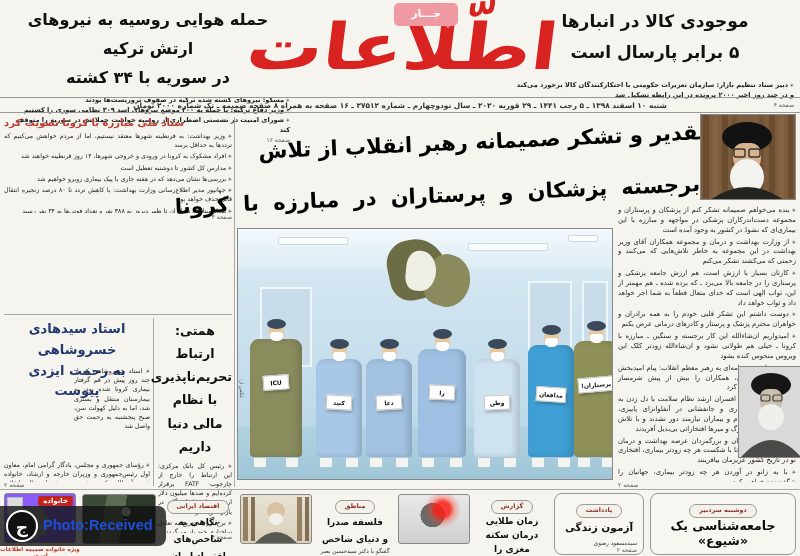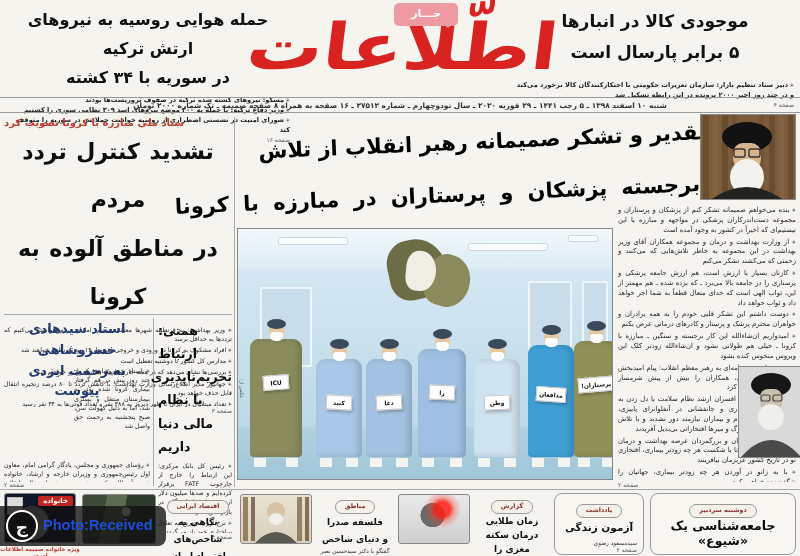--- a/index.html
+++ b/index.html
@@ -43,21 +43,21 @@
   .p-body{height:98px;border-radius:9px 9px 4px 4px;margin-top:-2px;box-shadow:inset -4px 0 6px rgba(0,0,0,.15);}
   .p-feet{height:9px;margin-top:1px;background:
      linear-gradient(#f3f3f0,#f3f3f0) left 4px top 0/12px 9px no-repeat,
      linear-gradient(#f3f3f0,#f3f3f0) right 4px top 0/12px 9px no-repeat;}
   .sign{position:absolute;top:52px;left:50%;background:#fff;border:1px solid #c9c9c9;padding:3px 2px;font-size:6px;font-weight:bold;color:#111;text-align:center;min-width:26px;box-shadow:1px 2px 3px rgba(0,0,0,.25);}
   .credit{writing-mode:vertical-rl;font-size:5px;color:#555;letter-spacing:1px;}
   
   .kicker{font-size:10px;font-weight:bold;color:var(--kicker);text-align:left;}
   .corona-h{font-size:22px;font-weight:bold;text-align:center;line-height:2.2;color:#0d0d0d;word-spacing:2px;}
   .navy-h{font-size:13px;font-weight:bold;text-align:center;color:var(--navy);line-height:1.6;}
-  .hemmati-h{font-size:12.5px;font-weight:bold;text-align:left;line-height:1.85;color:#0d0d0d;}
+  .hemmati-h{font-size:12.5px;font-weight:bold;text-align:center;line-height:1.85;color:#0d0d0d;}
   .tiny-col{font-size:6.3px;line-height:1.45;text-align:justify;color:#1c1c1c;overflow:hidden;}
   .tiny-col p{margin-bottom:2px;}
   .tiny-col p::before{content:"✳ ";font-size:5px;color:#333;}
   .vrule{width:1px;background:#aaa;}
   .hrule{height:1px;background:#aaa;}
   .gray-photo{border:1px solid #888;background:#d6d6d6;overflow:hidden;position:relative;}
   
   .pill{display:inline-block;border:1px solid #9a9a9a;border-radius:9px;background:#f3f1ea;color:var(--pill);font-size:6.4px;font-weight:bold;padding:1px 9px;line-height:1.5;}
   .strip-h{font-size:9px;font-weight:bold;text-align:center;line-height:1.9;color:#101010;}
   .strip-sub{font-size:5.8px;color:#333;text-align:center;}
@@ -194,38 +194,34 @@
     <div class="person" style="left:336px;width:44px;">
       <div class="p-head"></div>
       <div class="p-body" style="height: 116px; background: rgb(143, 145, 88);"></div>
       <div class="p-feet"></div>
       <div class="sign" style="transform:translateX(-50%) rotate(-5deg);">پرستاران!</div>
     </div>
     <div class="abs credit" style="left:1px;top:150px;">عکس از:</div>
   </div>
 
   <div class="abs body-col" style="left:618px;top:206px;width:178px;height:276px;">
-    <p>بنده می‌خواهم صمیمانه تشکر کنم از پزشکان و پرستاران و مجموعه دست‌اندرکاران پزشکی در مواجهه و مبارزه با این نیستیم‌ای که اخیراً در کشور به وجود آمده است</p>
+    <p>بنده می‌خواهم صمیمانه تشکر کنم از پزشکان و پرستاران و مجموعه دست‌اندرکاران پزشکی در مواجهه و مبارزه با این بیماری‌ای که نشودً در کشور به وجود آمده است</p>
     <p>از وزارت بهداشت و درمان و مجموعه همکاران آقای وزیر بهداشت در این مجموعه به خاطر تلاش‌هایی که می‌کنند و زحمتی که می‌کشند تشکر می‌کنم</p>
     <p>کارتان بسیار با ارزش است، هم ارزش جامعه پزشکی و پرستاری را در جامعه بالا می‌برد ـ که برده شده ـ هم مهمتر از این، ثواب الهی است که خدای متعال قطعاً به شما اجر خواهد داد و ثواب خواهد داد</p>
     <p>دوست داشتم این تشکر قلبی خودم را به همه برادران و خواهران محترم پزشک و پرستار و کادرهای درمانی عرض بکنم</p>
     <p>امیدواریم ان‌شاءالله این کار برجسته و سنگین ـ مبارزه با کرونا ـ خیلی هم طولانی نشود و ان‌شاءالله زودتر کلک این ویروس منحوس کنده بشود</p>
     <p>وزیر بهداشت در نامه‌ای به رهبر معظم انقلاب: پیام امیدبخش و پدرانه حضرتعالی، همکاران را بیش از پیش شرمسار محبت‌های بیکران‌تان کرد</p>
     <p>امسال سربازان و افسران ارشد نظام سلامت با دل زدن به موج سیلاب‌های بهاری و جانفشانی در آنفلوانزای پاییزی، لحظه‌ای از کنار مردم و بیماران نیازمند دور نشدند و با تلاش بی‌وقفه در کاهش مرگ و میرها افتخاراتی بی‌بدیل آفریدند</p>
     <p>این بار هم شیرزنان و بزرگمردان عرصه بهداشت و درمان جان بر کف می‌روند تا با شکست هر چه زودتر بیماری، افتخاری نو در تاریخ کشور عزیزمان بیافرینند</p>
     <p>با به زانو در آوردن هر چه زودتر بیماری، جهانیان را شگفت‌زده خواهیم کرد</p>
   </div>
   <div class="abs page-tag" style="left:618px;top:481px;">صفحه ۲</div>
 
   <div class="abs" style="left:4px;top:117px;width:228px;">
     <div class="kicker">ستاد ملی مبارزه با کرونا تصویب کرد</div>
-    <div class="corona-h">
-      <span style="display:block">تشدید کنترل تردد مردم</span>
-      <span style="display:block">در مناطق آلوده به کرونا</span>
-    </div>
     <div class="tiny-col" style="height:82px;margin-top:3px;">
       <p>وزیر بهداشت: به قرنطینه شهرها معتقد نیستیم، اما از مردم خواهش می‌کنیم که ترددها به حداقل برسد</p>
       <p>افراد مشکوک به کرونا در ورودی و خروجی شهرها، ۱۴ روز قرنطینه خواهند شد</p>
       <p>مدارس کل کشور تا دوشنبه تعطیل است</p>
       <p>بررسی‌ها نشان می‌دهد که در هفته جاری با پیک بیماری روبرو خواهیم شد</p>
       <p>جهانپور مدیر اطلاع‌رسانی وزارت بهداشت: با کاهش تردد تا ۸۰ درصد زنجیره انتقال قابل حذف خواهد بود</p>
       <p>تعداد مبتلایان در ایران تا ظهر دیروز به ۳۸۸ نفر و تعداد فوتی‌ها به ۳۴ نفر رسید</p>
 
     </div>
     <div class="page-tag">صفحه ۳</div>
@@ -264,21 +260,21 @@
   <div class="abs tiny-col" style="left:74px;top:366px;width:76px;height:92px;">
     <p>استاد خسروشاهی که از چند روز پیش در قم گرفتار بیماری کرونا شده بود، به بیمارستان منتقل و بستری شد، اما به دلیل کهولت سن، صبح پنجشنبه به رحمت حق واصل شد</p>
   </div>
   <div class="abs tiny-col" style="left:4px;top:460px;width:146px;height:22px;">
     <p>رؤسای جمهوری و مجلس، یادگار گرامی امام، معاون اول رئیس‌جمهوری و وزیران خارجه و ارشاد، خانواده شهید آیت‌الله دکتر بهشتی، دبیر شورای عالی انقلاب فرهنگی، مجمع مدرسین و محققین حوزه علمیه قم و نماینده حماس در تهران درگذشت استاد خسروشاهی را تسلیت گفتند</p>
   </div>
   <div class="abs page-tag" style="left:4px;top:481px;">صفحه ۲</div>
 
   <div class="abs hrule" style="left:0;top:489px;width:800px;"></div>
 
-  <div class="abs thumb" style="left:4px;top:493px;width:72px;height:50px;background:#0f172a;position:absolute;">
+  <div class="abs thumb" style="left:4px;top:493px;width:72px;height:50px;background:#8b5cf6;position:absolute;">
     <span class="fam-label">خانواده</span>
     <div style="position:absolute;left:10px;top:12px;width:34px;height:34px;border-radius:50%;background:#9a9a9a;"></div>
     <div style="position:absolute;left:2px;top:3px;width:16px;height:18px;background:#dcdcdc;border:1px solid #bbb;"></div>
   </div>
   <div class="abs fam-cap" style="left:0px;top:546px;width:80px;">ویژه خانواده ضمیمه اطلاعات امروز</div>
 
   <div class="abs thumb" style="left:82px;top:494px;width:74px;height:50px;background:
       radial-gradient(circle at 60% 35%, #cfd8c8 0 8%, transparent 9%),
       linear-gradient(100deg,#3c4a38 0 30%, #5c6b52 30% 55%, #2e3a2c 55% 100%);"></div>
 

